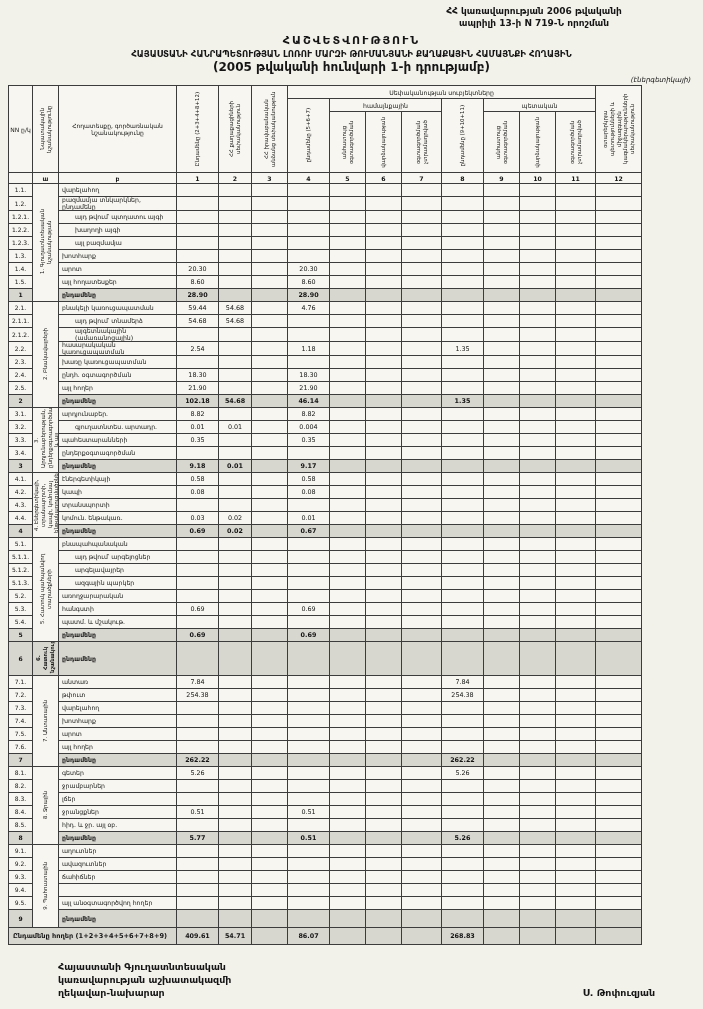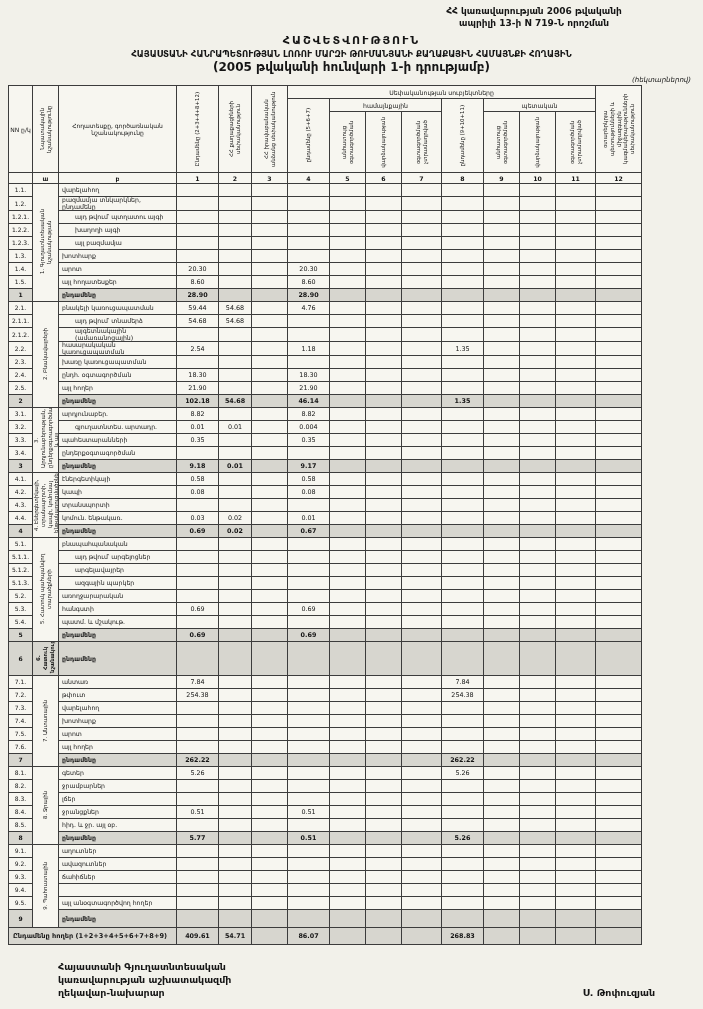--- a/index.html
+++ b/index.html
@@ -50,21 +50,21 @@
     <div>ՀՀ կառավարության 2006 թվականի</div>
     <div>ապրիլի 13-ի N 719-Ն որոշման</div>
   </div>
 
   <div class="titleblock">
     <div class="t1">ՀԱՇՎԵՏՎՈՒԹՅՈՒՆ</div>
     <div class="t2">ՀԱՅԱՍՏԱՆԻ ՀԱՆՐԱՊԵՏՈՒԹՅԱՆ ԼՈՌՈՒ ՄԱՐԶԻ ԹՈՒՄԱՆՅԱՆԻ ՔԱՂԱՔԱՅԻՆ ՀԱՄԱՅՆՔԻ ՀՈՂԱՅԻՆ</div>
     <div class="t4">(2005 թվականի հունվարի 1-ի դրությամբ)</div>
   </div>
 
-  <div class="units">(հեկտարներով)</div>
+  <div class="units">(էներգետիկայի)</div>
 
   <table>
     <colgroup>
       <col style="width:24px">
         <col style="width:26px">
         <col style="width:118px">
       <col style="width:42px">
         <col style="width:33px">
         <col style="width:36px">
       <col style="width:42px">

